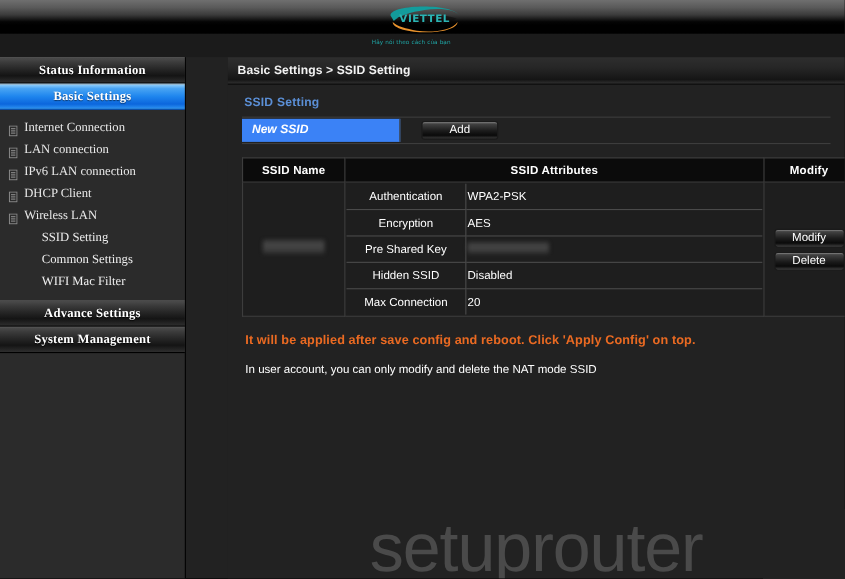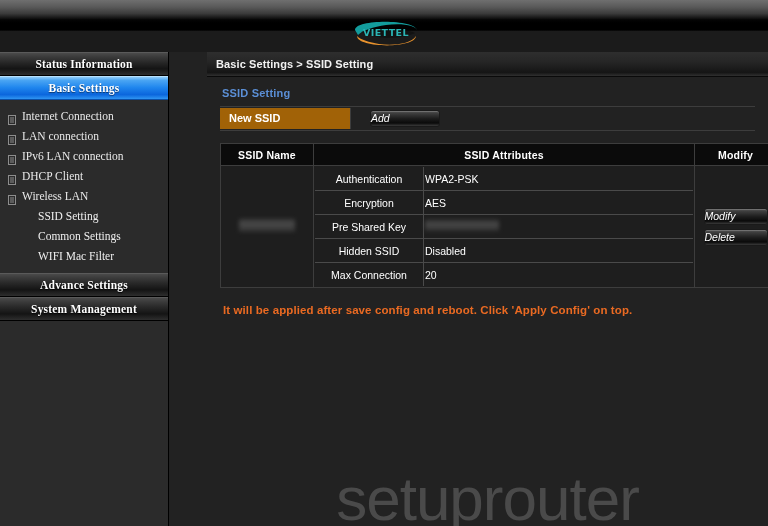--- a/index.html
+++ b/index.html
@@ -29,21 +29,21 @@
     height: 52px;
     background: linear-gradient(to bottom,
         #6f6f6f 0%, #5a5a5a 13%, #3b3b3b 26%,
         #1c1c1c 33%, #050505 38%, #000000 44%,
         #000000 58%, #1b1b1b 60%, #1b1b1b 100%);
     overflow: hidden;
   }
   .logo-wrap {
     position: absolute;
     left: 338px;
-    top: 16px;
+    top: 0px;
     width: 96px;
     height: 40px;
   }
   .logo-mark {
     position: relative;
     width: 74px;
     height: 36px;
     margin: 0 auto;
   }
   .logo-svg { display:block; }
@@ -164,42 +164,42 @@
   
   .newssid-row {
     display: flex;
     align-items: center;
     border-top: 1px solid #3d3d3d;
     border-bottom: 1px solid #3d3d3d;
     height: 23px;
     margin-bottom: 12px;
   }
   .newssid-label {
-    width: 131px;
+    width: 144px;
     height: 21px;
     line-height: 21px;
-    background: #a16207;
+    background: #3b82f6;
     color: #ffffff;
     font-size: 11px;
     font-weight: bold;
     padding-left: 9px;
     box-sizing: border-box;
     border-right: 1px solid #3d3d3d;
+    font-style: italic;
   }
   .btn {
     display: inline-block;
-    text-align: left;
+    text-align: center;
     font-size: 10.5px;
     color: #ffffff;
     background: linear-gradient(to bottom,#5b5b5b 0%,#3f3f3f 14%,#1c1c1c 52%,#0a0a0a 80%,#3a3a3a 100%);
     border: 1px solid #1a1a1a;
     border-radius: 3px;
     box-shadow: inset 0 1px 0 rgba(255,255,255,.16);
     cursor: pointer;
-    font-style: italic;
   }
   .btn-add {
     width: 68px;
     height: 15px;
     line-height: 14px;
     margin-left: 19px;
   }
 
   
   .ssid-table {
@@ -469,19 +469,20 @@
 
               <td class="cell-modify">
                 <span class="btn btn-mod">Modify</span>
                 <span class="btn btn-mod btn-del">Delete</span>
               </td>
             </tr>
           </tbody>
         </table>
 
         <div class="warn-text">It will be applied after save config and reboot. Click 'Apply Config' on top.</div>
+        <div class="info-text">In user account, you can only modify and delete the NAT mode SSID</div>
       </div>
 
       <div class="watermark">setuprouter</div>
     </div>
 
   </div>
 </div>
 
 </body></html>

